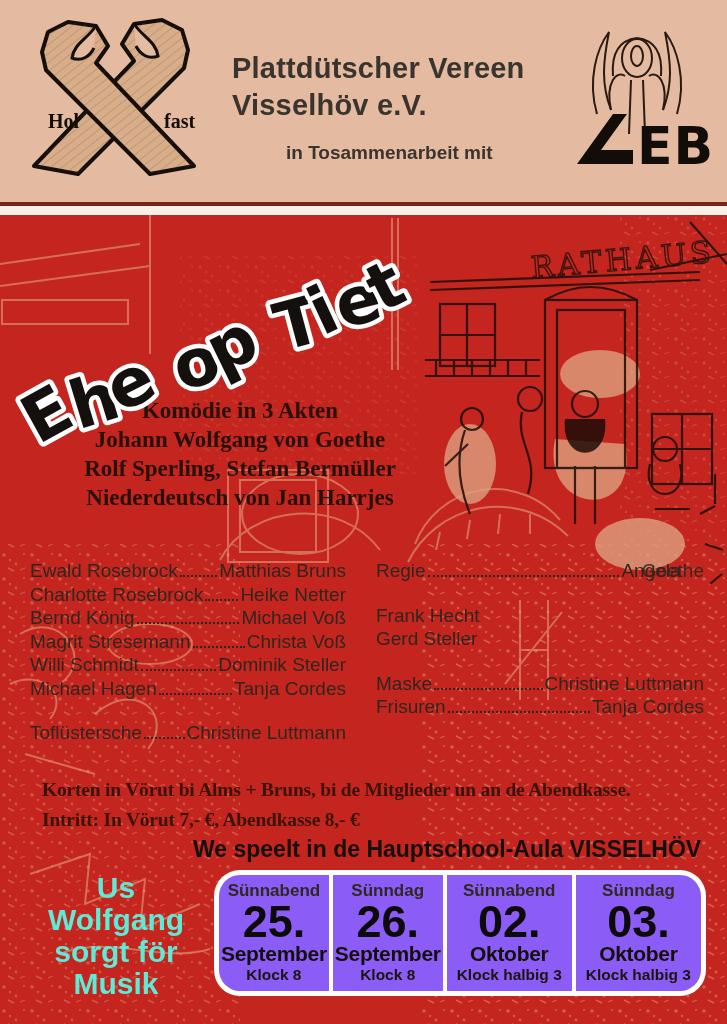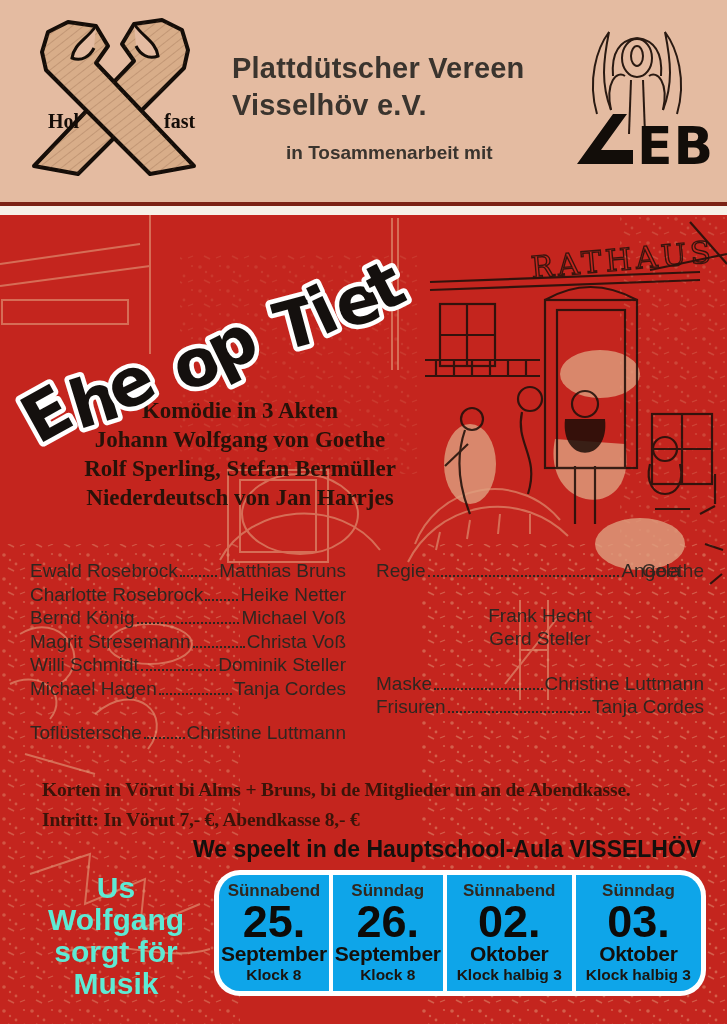--- a/index.html
+++ b/index.html
@@ -27,38 +27,38 @@
   }
   .credits { position:absolute; left:25px; top:396px; width:430px; text-align:center; z-index:2;
              font-family:"Liberation Serif", serif; font-weight:bold; font-size:23px;
              line-height:29px; color:#271209; }
   
   .cast-col { position:absolute; top:560px; z-index:2; font-size:19px; color:#2f2620; }
   #cast-left-column  { left:30px;  width:316px; }
   #crew-right-column { left:376px; width:328px; }
   .cast-group + .cast-group { margin-top:23px; }
   .crow { display:flex; align-items:baseline; margin-bottom:2px; line-height:21.5px; }
-  .crow.vonly { justify-content:center; }
+  .crow.vonly { justify-content:flex-start; }
   .clbl { white-space:nowrap; }
   .cldr { flex:1 1 auto; min-width:8px; border-bottom:2.4px dotted #2f2620; margin:0 2px 4px 2px; }
   .cval { white-space:nowrap; }
   .cval2 { white-space:nowrap; margin-left:-2.05em; opacity:.92; }
   
   .tickets { position:absolute; left:42px; top:775px; z-index:2; white-space:nowrap;
              font-family:"Liberation Serif", serif; font-weight:bold; font-size:19.5px;
              line-height:30px; color:#3a1409; letter-spacing:-0.2px; }
   .venue { position:absolute; left:193px; top:836px; z-index:2; font-weight:bold;
            font-size:23px; color:#14100d; white-space:nowrap; }
   .music { position:absolute; left:20px; top:872px; width:192px; z-index:2; text-align:center;
            font-weight:bold; font-size:30px; line-height:32px; color:#5eead4; }
   
   .dates-box { position:absolute; left:214px; top:870px; width:492px; height:126px; z-index:2;
                background:#ffffff; border-radius:26px; padding:5px; display:grid;
                grid-template-columns:1fr 1fr 1.14fr 1.14fr; gap:4px; overflow:hidden; }
-  .dc { background:#0ea5e9; display:flex; flex-direction:column; align-items:center; justify-content:space-between; }
+  .dc { background:#8b5cf6; display:flex; flex-direction:column; align-items:center; justify-content:space-between; }
   .dc:first-child { border-radius:21px 0 0 21px; }
   .dc:last-child  { border-radius:0 21px 21px 0; }
   .dday   { font-weight:bold; font-size:17px;  color:#30271f; margin-top:6px; }
   .ddate  { font-weight:bold; font-size:45px;  line-height:40px; color:#0d0b09;text-align:center; }
   .dmonth { font-weight:bold; font-size:21px;  line-height:22px; color:#140f0b; letter-spacing:-0.3px; }
   .dtime  { font-weight:bold; font-size:15.5px; color:#1b1510; margin-bottom:7px; }
 </style>
 </head>
 <body>
 

